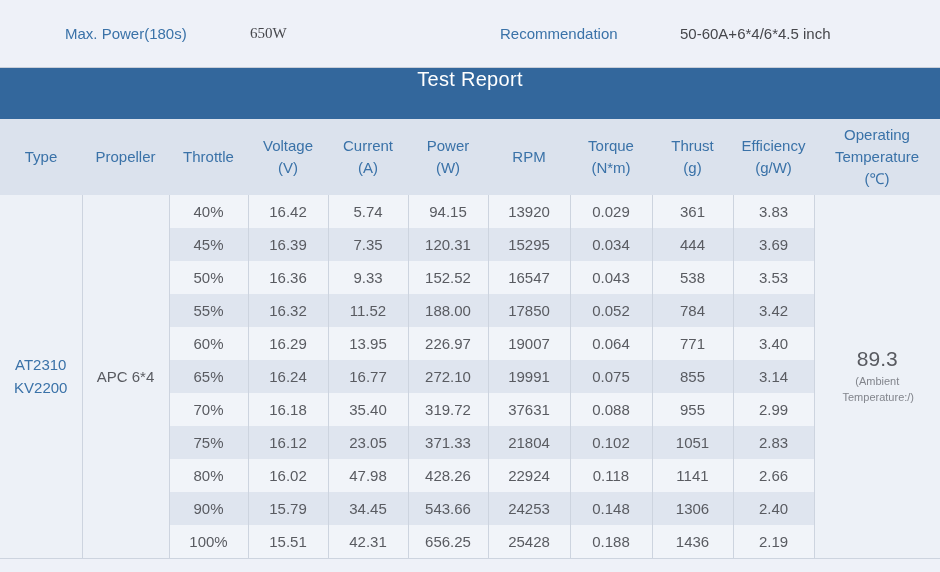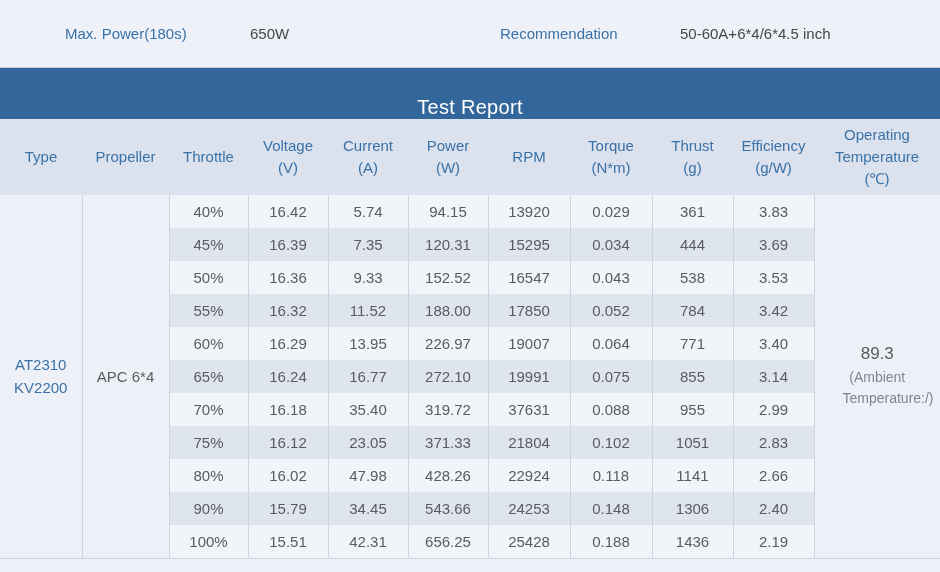--- a/index.html
+++ b/index.html
@@ -26,27 +26,27 @@
     position:relative;height:68px;background:var(--page-bg);
     border-bottom:1px solid #c9cfd9;
   }
   .top-bar .item{
     position:absolute;top:0;height:67px;display:flex;align-items:center;
     font-size:15px;white-space:nowrap;
   }
   .lbl{color:var(--accent-blue);}
   .val{color:var(--value-dark);}
   .pos-1{left:65px;}
-  .pos-2{left:250px;}
+  .pos-2{left:250px;font-family:Liberation Serif, serif;}
   .pos-3{left:500px;}
   .pos-4{left:680px;}
   
   .title-bar{
     height:51px;background:var(--title-bar);
-    display:flex;align-items:flex-end;justify-content:center;
+    display:flex;align-items:flex-start;justify-content:center;
   }
   .title-bar .title-text{color:#ffffff;font-size:20px;letter-spacing:.3px;}
   
   table{width:940px;table-layout:fixed;border-collapse:collapse;border-bottom:1px solid var(--border);}
   thead th{
     height:76px;background:var(--header-band);
     color:var(--accent-blue);font-weight:normal;font-size:15px;
     line-height:1.45;text-align:center;vertical-align:middle;padding:0 4px;
   }
   thead .unit{display:block;}
@@ -55,22 +55,22 @@
     height:33px;font-size:15px;color:var(--text-gray);
     text-align:center;vertical-align:middle;
     border-right:1px solid var(--border);padding:0;
   }
   .data-row td{background:var(--row-light);}
   .data-row.alt td{background:var(--row-dark);}
   .data-row td.merged{background:var(--merged-bg);}
   td.temp-cell{border-right:none;}
   td.type-cell{color:var(--accent-blue);line-height:1.55;}
   td.prop-cell{color:var(--text-gray);}
-  .temp-val{font-size:17px;color:var(--text-gray);margin-bottom:3px;}
-  .temp-note{font-size:14px;color:#82858c;line-height:1.45;padding:0 28px;}
+  .temp-val{font-size:21px;color:var(--text-gray);margin-bottom:3px;}
+  .temp-note{font-size:11px;color:#82858c;line-height:1.45;padding:0 28px;}
 </style>
 </head>
 <body>
 
 <div class="screen">
 
   <div class="top-bar">
     <div class="item pos-1 lbl">Max. Power(180s)</div>
     <div class="item pos-2 val">650W</div>
     <div class="item pos-3 lbl">Recommendation</div>

